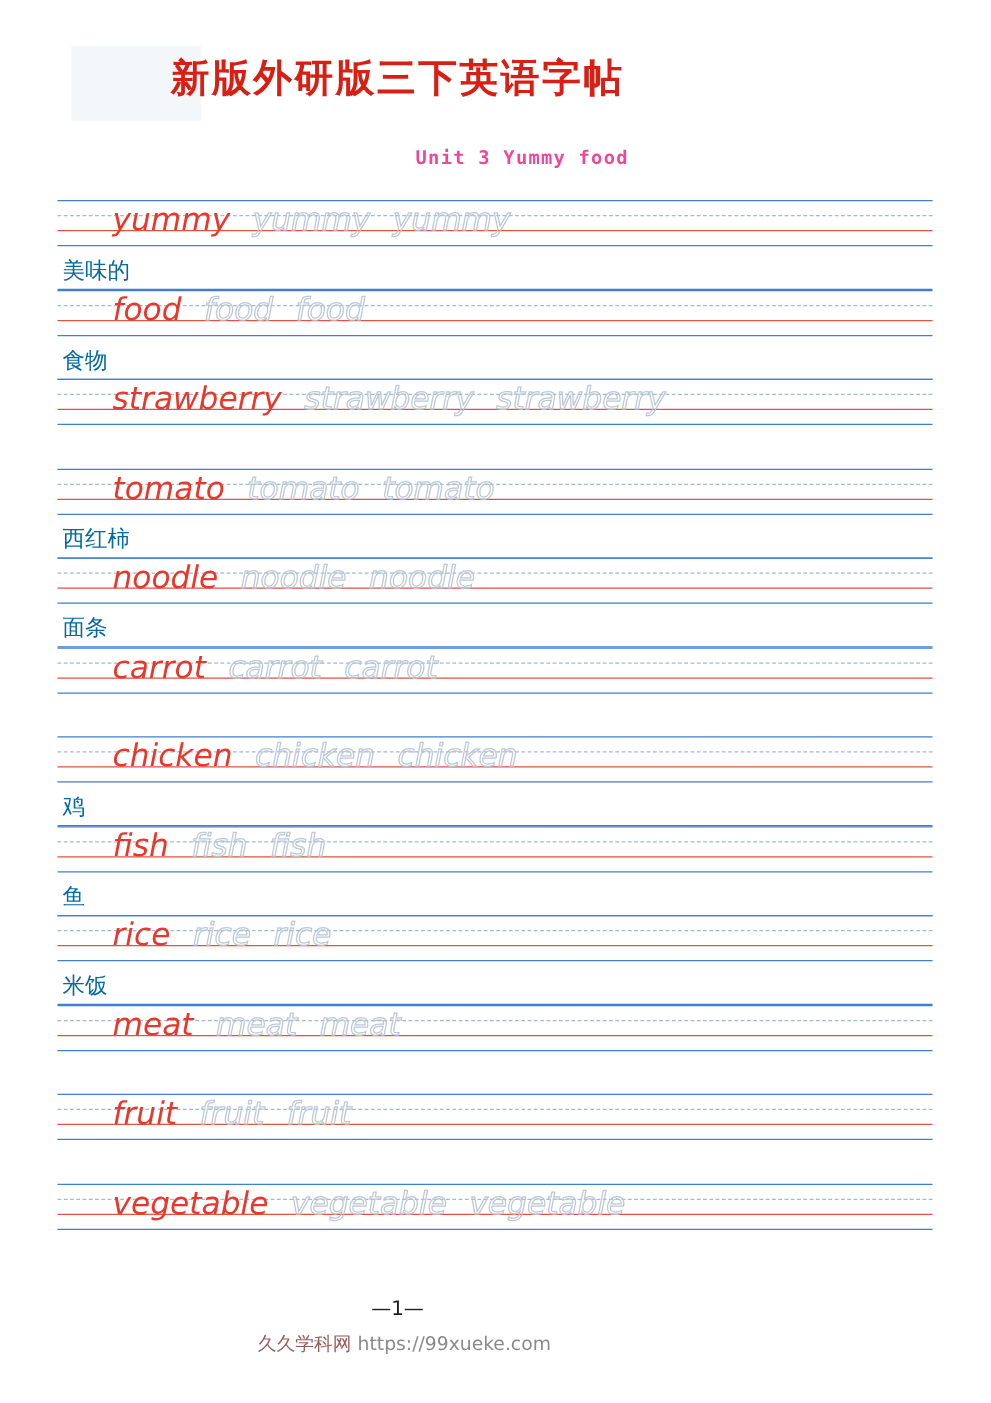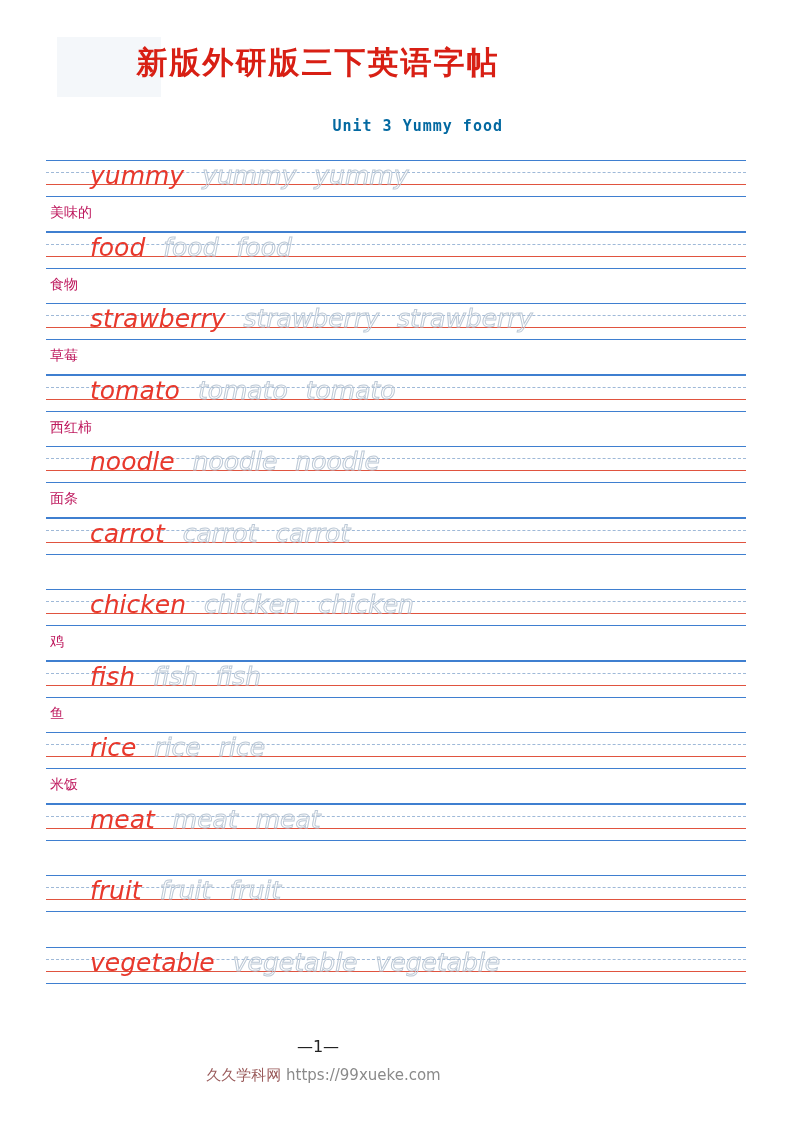--- a/index.html
+++ b/index.html
@@ -45,21 +45,21 @@
     color: #d81f14;
   }
 
   .unit-title {
     position: absolute;
     right: 133px;
     top: 117px;
     font-family: "DejaVu Sans Mono", monospace;
     font-size: 15px;
     letter-spacing: 1px;
-    color: #0369a1;
+    color: #ec4899;
     font-weight: bold;
   }
 
   .sheet {
     position: absolute;
     left: 46px;
     top: 160px;
     width: 700px;
   }
 
@@ -132,22 +132,22 @@
     top: 35px;
     width: 700px;
     height: 0;
     border-top: 1px solid #3f7fd0;
   }
   .translation {
     position: absolute;
     left: 4px;
     top: 8px;
     font-family: "DejaVu Sans", sans-serif;
-    font-size: 14px;
-    color: #be185d;
+    font-size: 18px;
+    color: #0369a1;
   }
 
   .page-number {
     position: absolute;
     left: 0;
     right: 0;
     top: 1037px;
     text-align: center;
     font-family: "DejaVu Sans", sans-serif;
     font-size: 16px;
@@ -218,24 +218,20 @@
           <div class="ln l1"></div>
           <div class="ln l2 mid"></div>
           <div class="ln l3"></div>
           <div class="ln l4"></div>
           <div class="words">
             <span class="word solid">strawberry</span>
             <span class="word trace">strawberry</span>
             <span class="word trace">strawberry</span>
           </div>
         </div>
-        <div class="translation-row">
-          <div class="base"></div>
-          <div class="translation">草莓</div>
-        </div>
       </div>
       <div class="entry">
         <div class="staff">
           <div class="ln l1"></div>
           <div class="ln l2 mid"></div>
           <div class="ln l3"></div>
           <div class="ln l4"></div>
           <div class="words">
             <span class="word solid">tomato</span>
             <span class="word trace">tomato</span>

